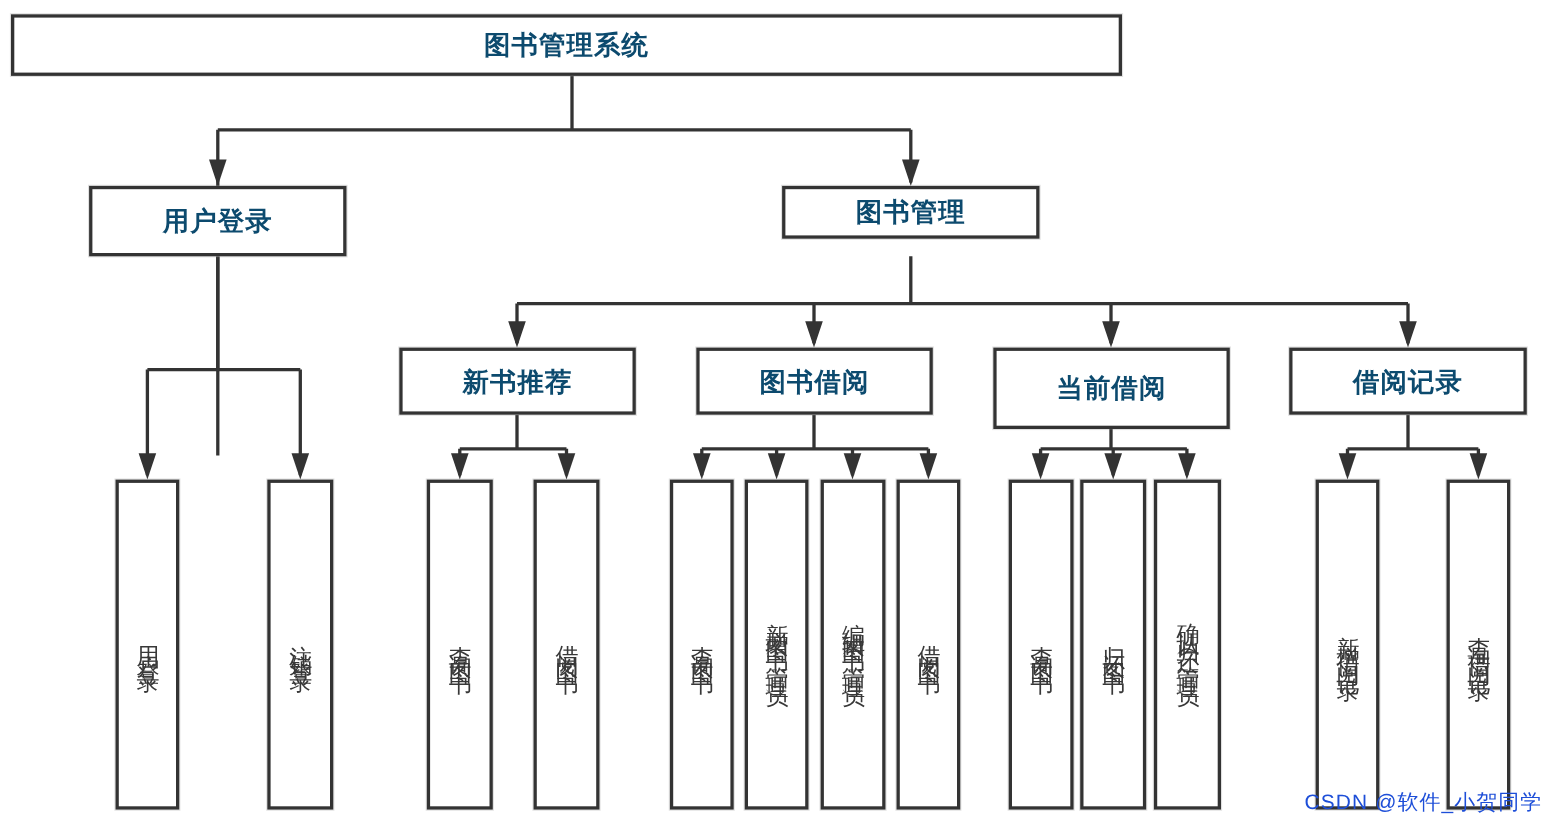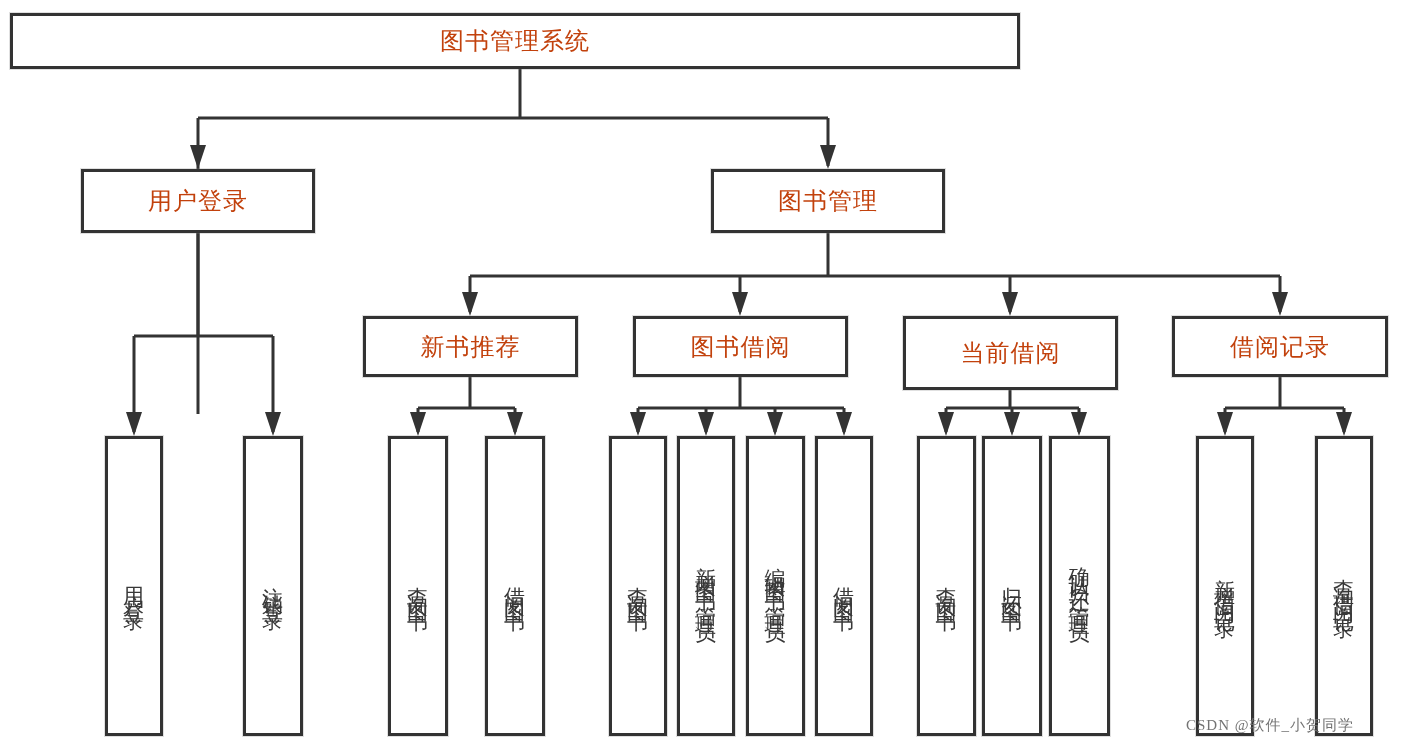--- a/index.html
+++ b/index.html
@@ -23,36 +23,37 @@
     background: #ffffff;
     border: 3px solid #333333;
     display: flex;
     align-items: center;
     justify-content: center;
     box-shadow: 0 0 0 1px rgba(130,130,130,0.25);
   }
   .node .htext {
     font-size: 24px;
     letter-spacing: 1px;
-    color: #c2410c;
+    color: #0c4a6e;
     white-space: nowrap;
+    font-weight: bold;
   }
   .leaf .vtext {
     writing-mode: vertical-rl;
     text-orientation: mixed;
     font-size: 21px;
     letter-spacing: 8px;
     line-height: 1;
     color: #383838;
   }
   
   .n-root   { left: 10px;   top: 13px;  width: 1010px; height: 56px; }
   
   .n-l2a    { left: 81px;   top: 169px; width: 234px;  height: 64px; }
-  .n-l2b    { left: 711px;  top: 169px; width: 234px;  height: 64px; }
+  .n-l2b    { left: 711px;  top: 169px; width: 234px;  height: 48px; }
   
   .n-l3a    { left: 363px;  top: 316px; width: 215px;  height: 61px; }
   .n-l3b    { left: 633px;  top: 316px; width: 215px;  height: 61px; }
   .n-l3c    { left: 903px;  top: 316px; width: 215px;  height: 74px; }
   .n-l3d    { left: 1172px; top: 316px; width: 216px;  height: 61px; }
   
   .leaf     { top: 436px; height: 300px; }
   .n-ua1 { left: 105px;  width: 58px; }
   .n-ua2 { left: 243px;  width: 60px; }
   .n-na1 { left: 388px;  width: 60px; }
@@ -63,26 +64,25 @@
   .n-ba4 { left: 815px;  width: 58px; }
   .n-ca1 { left: 917px;  width: 59px; }
   .n-ca2 { left: 982px;  width: 60px; }
   .n-ca3 { left: 1049px; width: 61px; }
   .n-ra1 { left: 1196px; width: 58px; }
   .n-ra2 { left: 1315px; width: 58px; }
   .watermark {
     position: absolute;
     left: 1186px;
     top: 716px;
-    font-size: 15px;
+    font-size: 19px;
     letter-spacing: 1px;
-    color: #737373;
+    color: #1d4ed8;
     white-space: nowrap;
     z-index: 5;
-    font-family: Liberation Serif, serif;
   }
 </style>
 </head>
 <body>
 
 <div class="canvas">
 
   <svg class="connector-layer" width="1405" height="747" viewBox="0 0 1405 747" xmlns="http://www.w3.org/2000/svg">
 
     <g>

